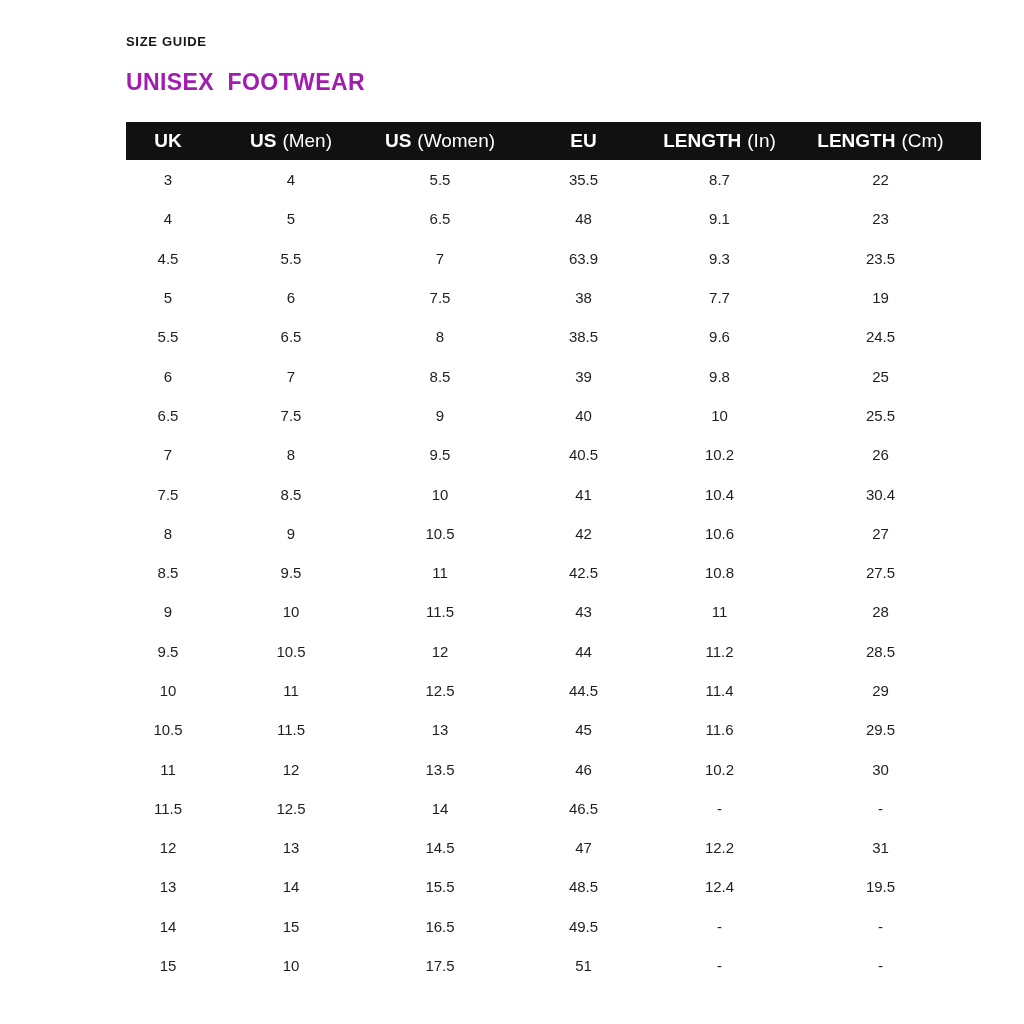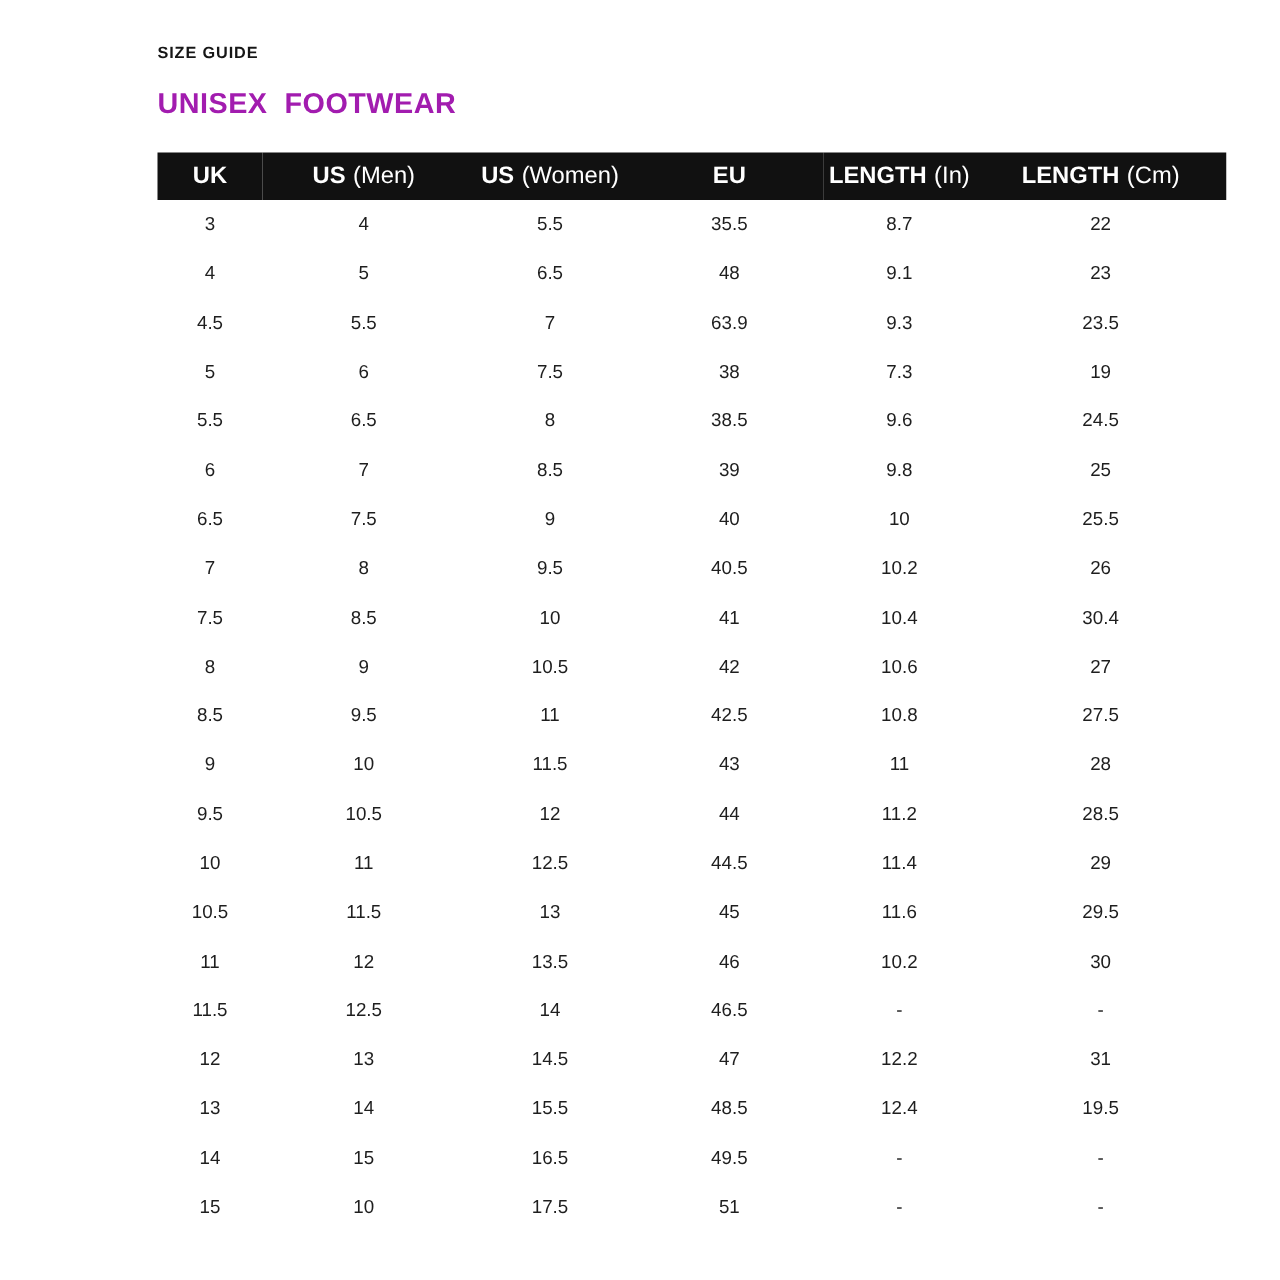--- a/index.html
+++ b/index.html
@@ -119,21 +119,21 @@
           <td>7</td>
           <td>63.9</td>
           <td>9.3</td>
           <td>23.5</td>
         </tr>
         <tr>
           <td>5</td>
           <td>6</td>
           <td>7.5</td>
           <td>38</td>
-          <td>7.3</td>
+          <td>7.7</td>
           <td>19</td>
         </tr>
         <tr>
           <td>5.5</td>
           <td>6.5</td>
           <td>8</td>
           <td>38.5</td>
           <td>9.6</td>
           <td>24.5</td>
         </tr>

